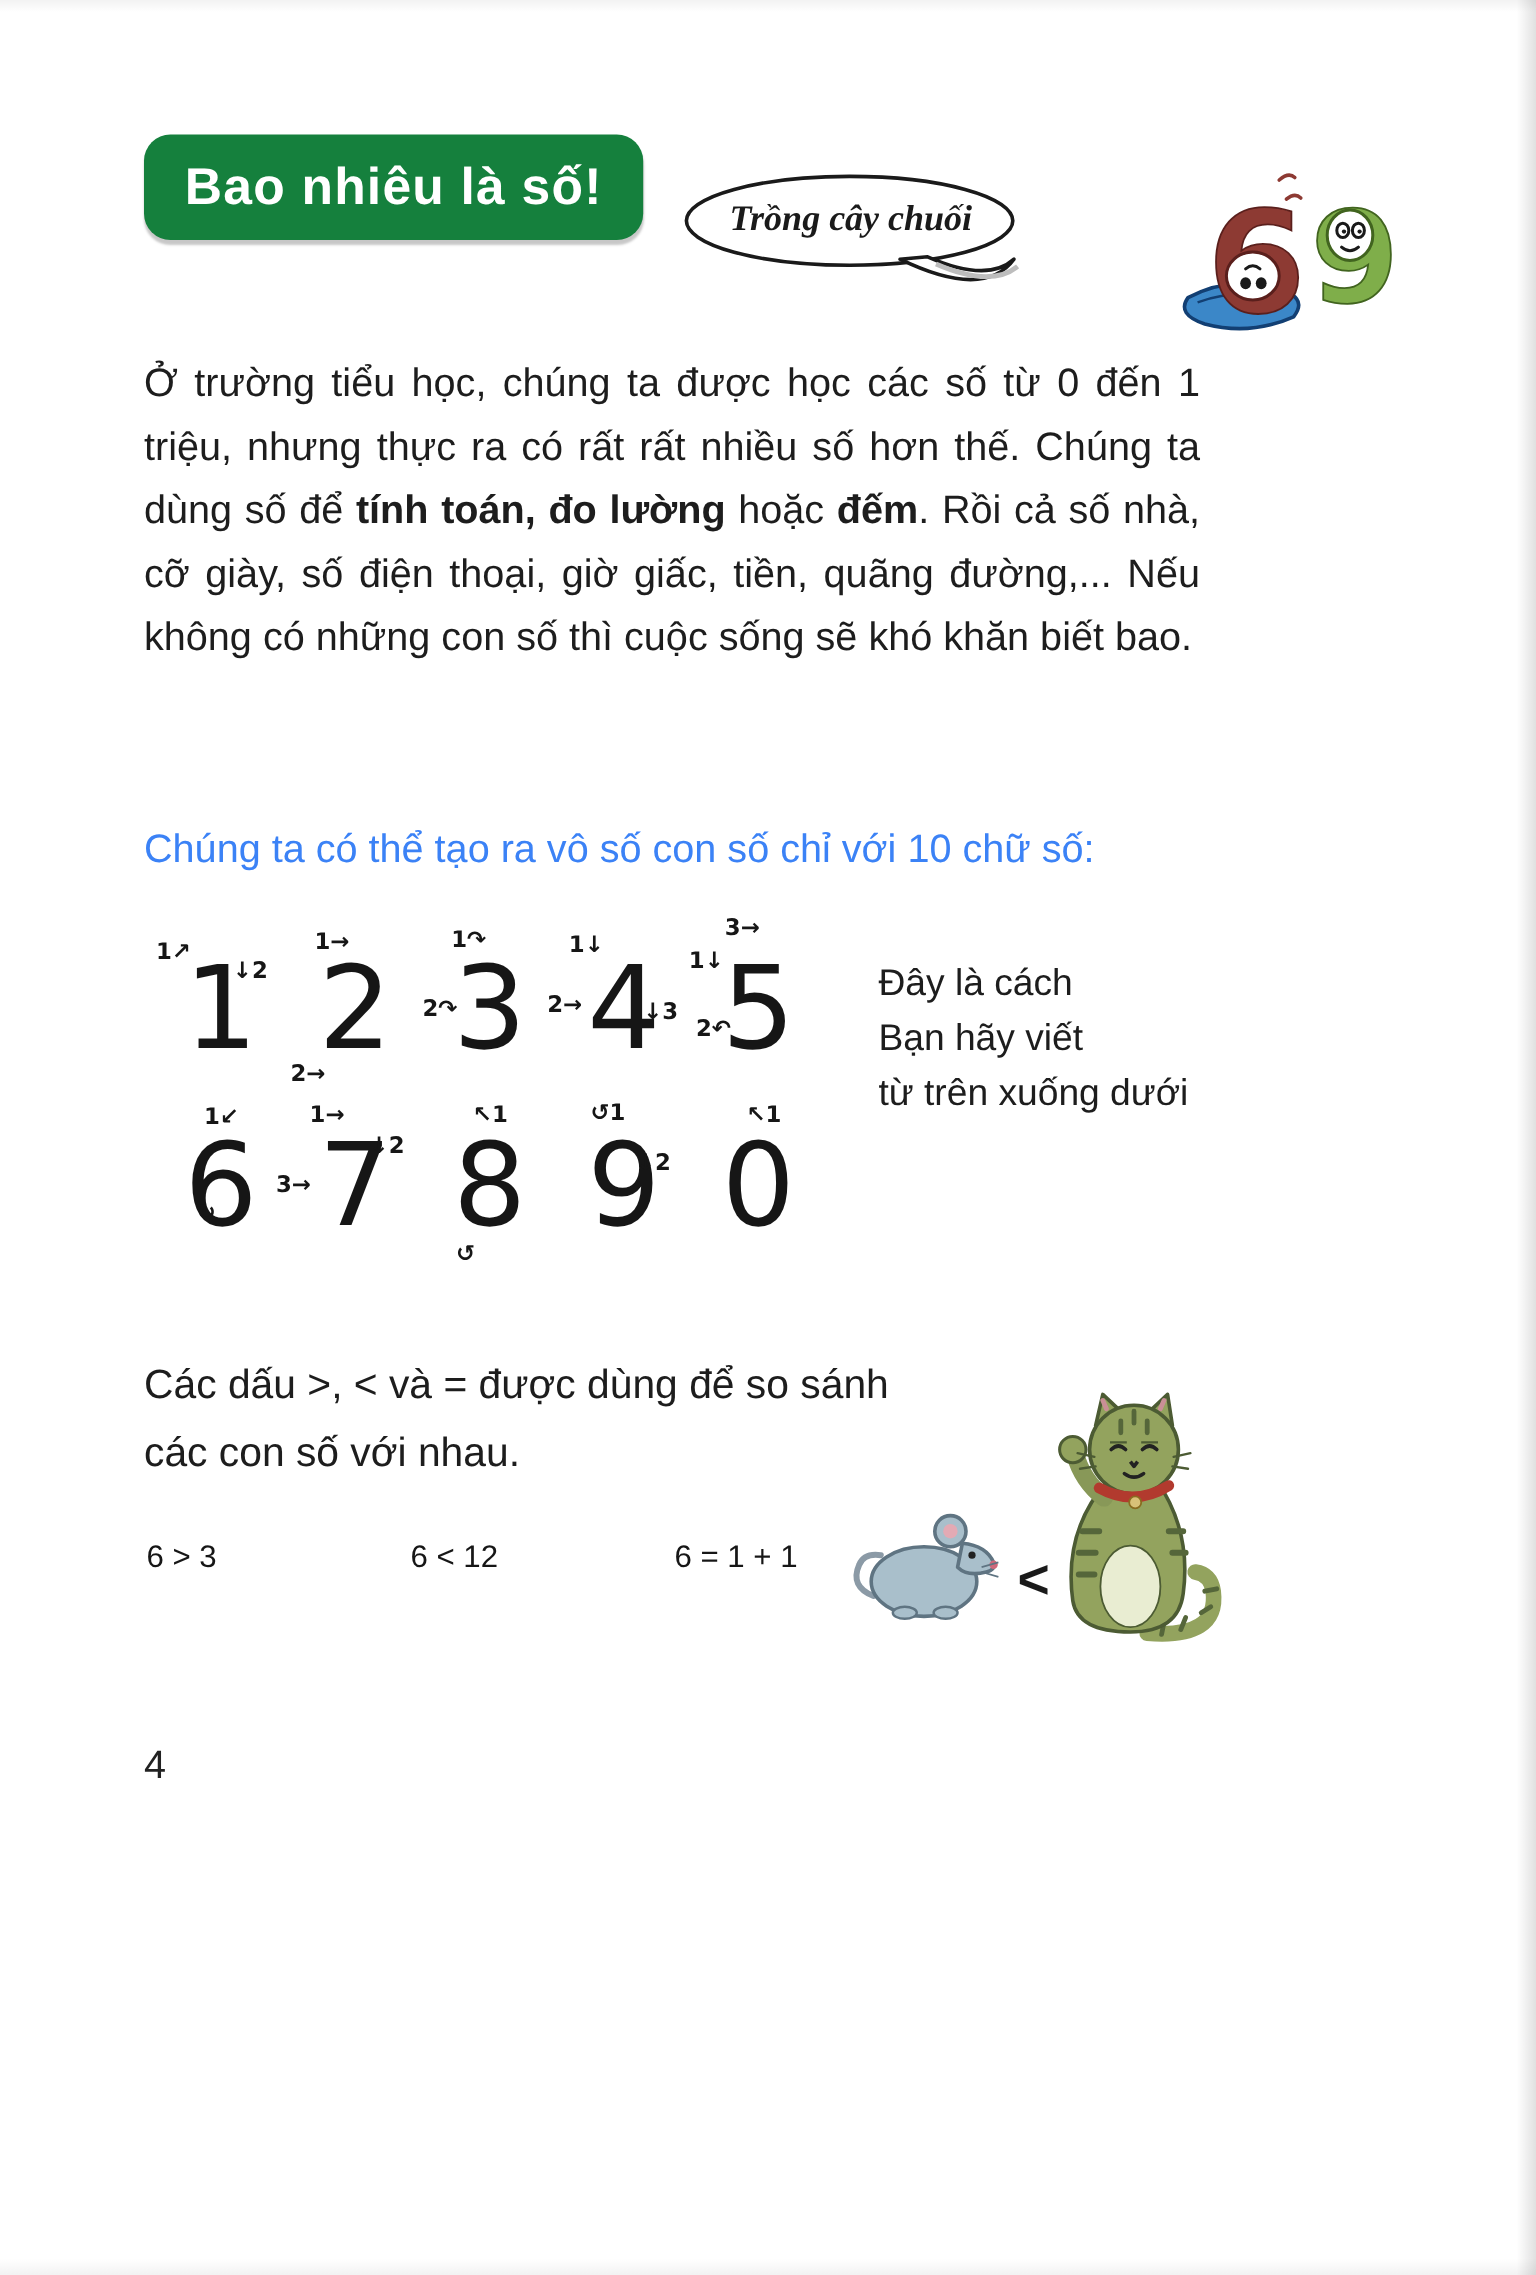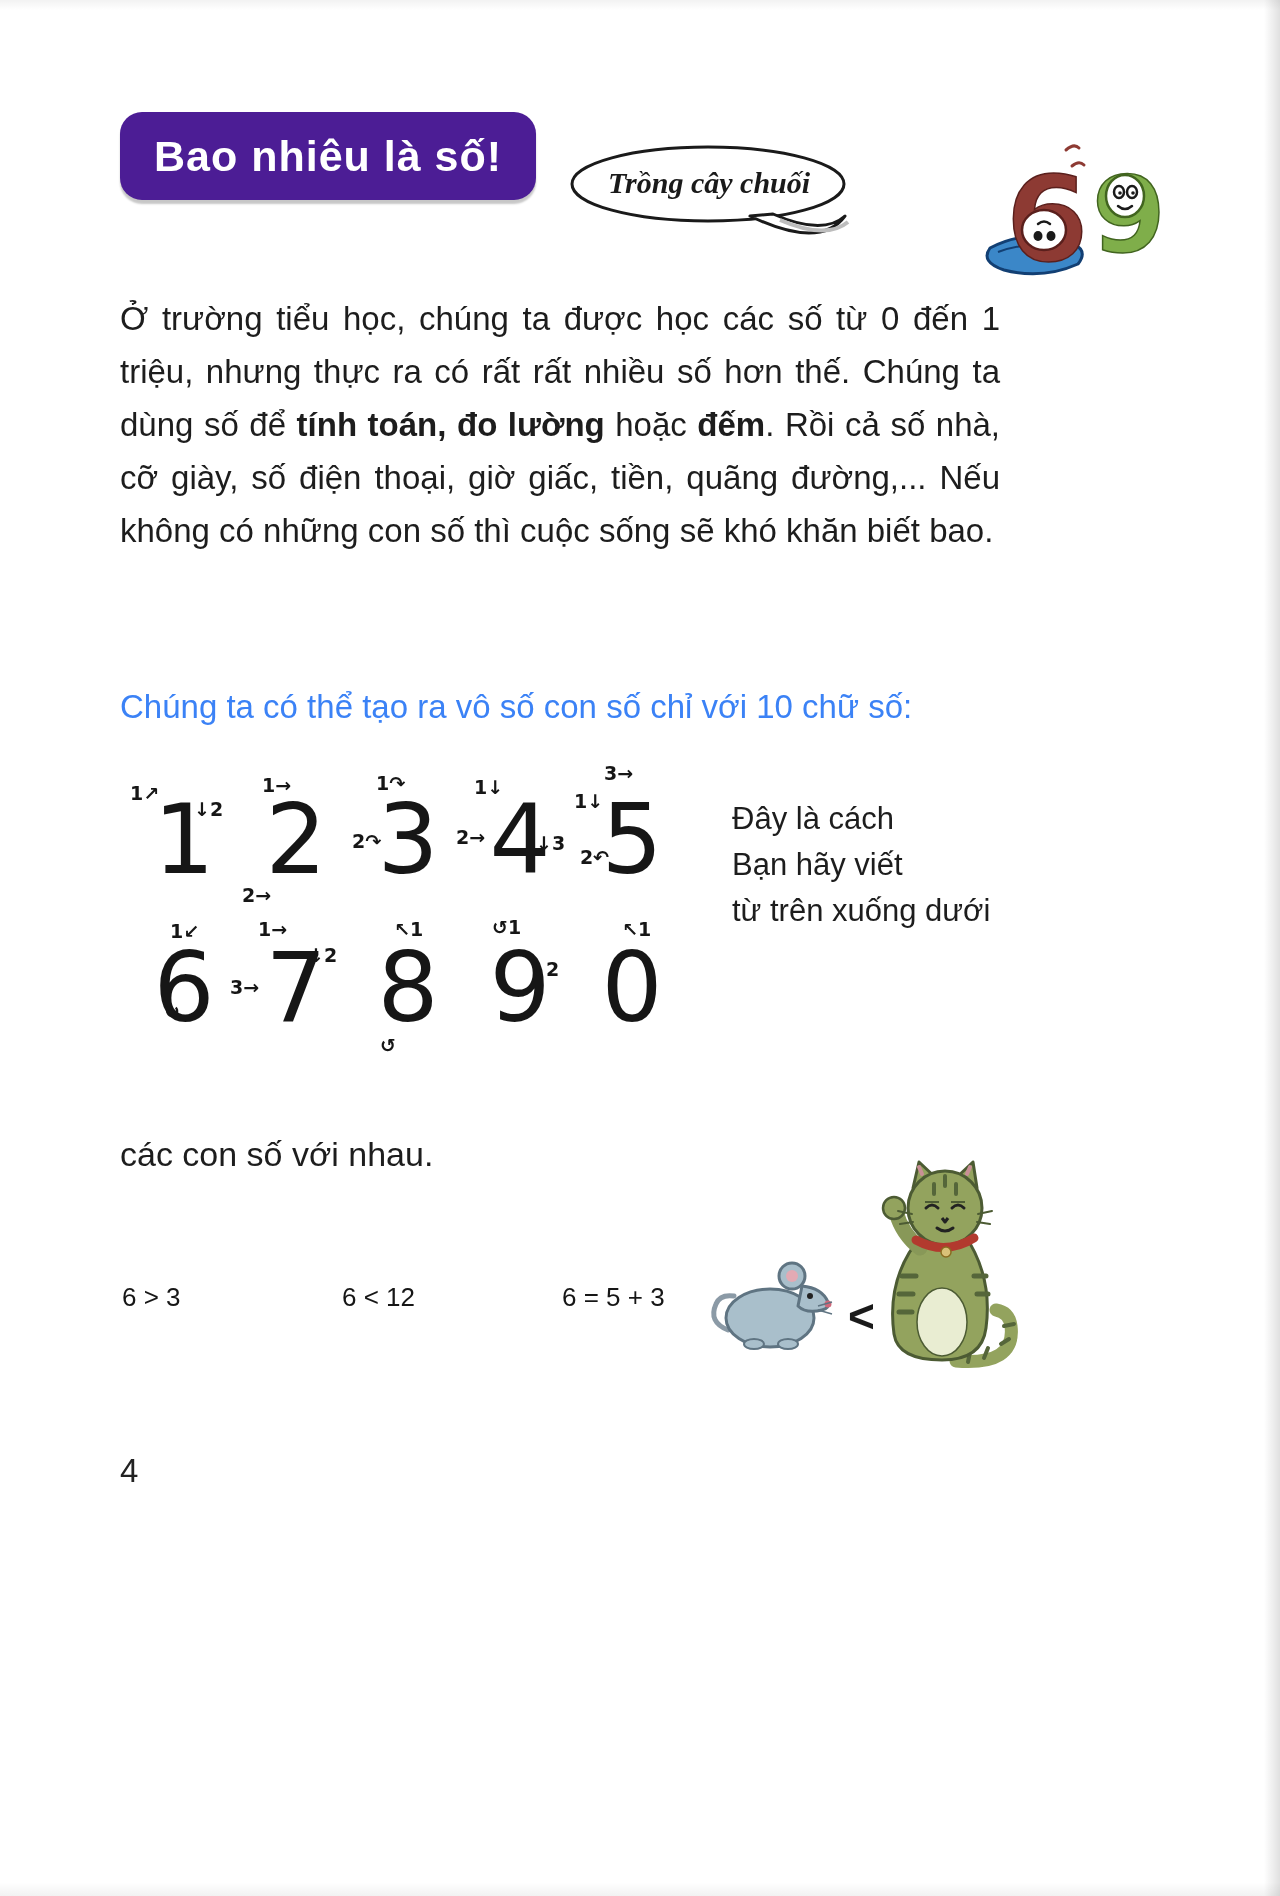--- a/index.html
+++ b/index.html
@@ -74,21 +74,21 @@
   .page-number{position:absolute;left:120px;top:1452px;font-size:33px;color:#222;}
 </style>
 </head>
 <body>
 
 <div class="page">
   <div class="scan-edge-top"></div>
   <div class="scan-edge-right"></div>
   <div class="scan-edge-bottom"></div>
 
-  <div class="title-badge" style="background: #4c1d95;">
+  <div class="title-badge" style="background: #15803d;">
     <span class="label">Bao nhiêu là số!</span>
   </div>
 
   <div class="speech-bubble">
     <svg width="310" height="120" viewBox="0 0 310 120">
       <ellipse cx="140" cy="40" rx="136" ry="37" fill="#ffffff" stroke="#1a1a1a" stroke-width="3"></ellipse>
       <path d="M205 70 Q 255 92 277 72 Q 252 106 182 72 Z" fill="#ffffff" stroke="#1a1a1a" stroke-width="3" stroke-linejoin="round"></path>
       <path d="M212 76 Q 258 96 280 78" fill="none" stroke="#bdbdbd" stroke-width="4"></path>
     </svg>
     <div class="bubble-text">Trồng cây chuối</div>
@@ -188,27 +188,28 @@
       </div>
     </div>
 
   <div class="digit-note" id="digit-note">
       <div>Đây là cách</div>
       <div>Bạn hãy viết</div>
       <div>từ trên xuống dưới</div>
     </div>
 
   <div class="compare-lines" id="compare-lines">
+      <div>Các dấu &gt;, &lt; và = được dùng để so sánh</div>
       <div>các con số với nhau.</div>
     </div>
 
   <div class="examples" id="examples">
       <span class="ex">6 &gt; 3</span>
       <span class="ex">6 &lt; 12</span>
-      <span class="ex">6 = 5 + 3</span>
+      <span class="ex">6 = 1 + 1</span>
     </div>
 
   <svg class="cat-mouse" width="320" height="260" viewBox="0 0 320 260">
 
     <g>
       <path d="M250 245 Q 310 250 305 210 Q 303 196 290 194" fill="none" stroke="#93a35e" stroke-width="13" stroke-linecap="round"></path>
       <path d="M262 246 l2 -10 M278 242 l4 -10 M295 228 l8 -5 M298 210 l10 -2" stroke="#55663a" stroke-width="4" stroke-linecap="round"></path>
       <path d="M217 118 Q 180 160 188 218 Q 192 244 236 244 Q 276 244 280 212 Q 287 160 258 118 Z" fill="#93a35e" stroke="#4c5b33" stroke-width="3"></path>
       <ellipse cx="236" cy="206" rx="25" ry="34" fill="#e9edd2" stroke="#4c5b33" stroke-width="1.5"></ellipse>
       <path d="M196 160 h14 M193 178 h14 M193 196 h13 M268 160 h12 M271 178 h11" stroke="#55663a" stroke-width="5" stroke-linecap="round"></path>

